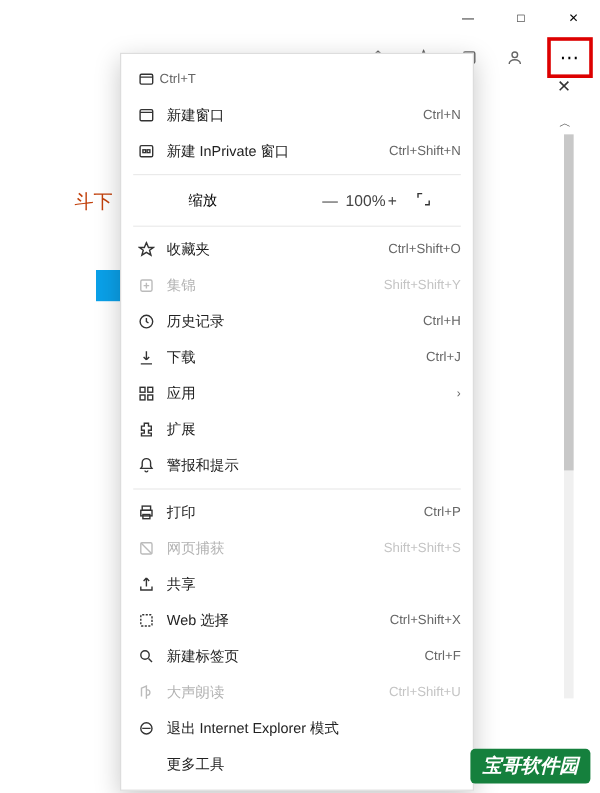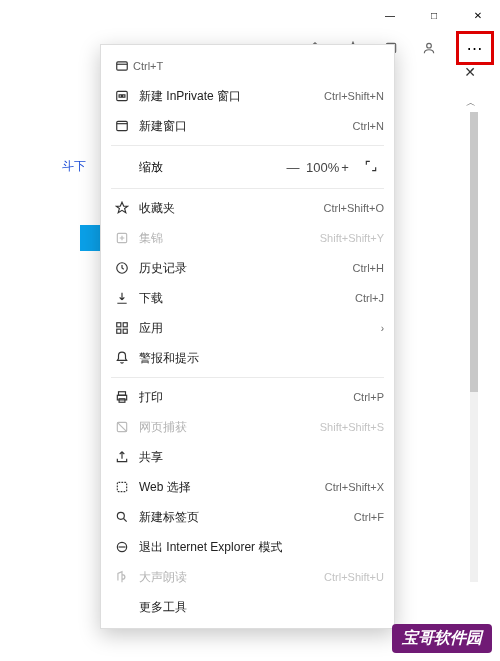--- a/index.html
+++ b/index.html
@@ -7,35 +7,35 @@
 .titlebar{height:30px;display:flex;justify-content:flex-end;align-items:center}
 .titlebar .btn{width:44px;height:30px;display:flex;align-items:center;justify-content:center;font-size:10px}
 .toolbar{height:36px;display:flex;justify-content:flex-end;align-items:center;padding-right:6px;gap:8px}
 .toolbar .tb{width:30px;height:30px;display:flex;align-items:center;justify-content:center;color:#555;font-size:14px}
 .more-btn{border:3px solid #d00;width:38px;height:34px;display:flex;align-items:center;justify-content:center;font-size:16px;letter-spacing:1px;margin-left:4px}
 .tab-close{position:absolute;right:24px;top:64px;font-size:14px;color:#333}
 .scroll-up{position:absolute;right:24px;top:96px;font-size:10px;color:#333}
 .scroll-track{position:absolute;right:22px;top:112px;width:8px;height:470px;background:#f0f0f0}
 .scroll-thumb{position:absolute;right:22px;top:112px;width:8px;height:280px;background:#c8c8c8}
 .blue-tab{position:absolute;left:80px;top:225px;width:20px;height:26px;background:#0aa0e8}
-.label-left{position:absolute;left:62px;top:158px;font-size:12px;color:#1d4ed8}
+.label-left{position:absolute;left:62px;top:158px;font-size:16px;color:#c2410c}
 .menu{position:absolute;left:100px;top:44px;width:295px;background:#fff;border:1px solid #ddd;box-shadow:0 6px 20px rgba(0,0,0,.22);padding:6px 0}
 .mi{display:flex;align-items:center;height:30px;padding:0 10px;font-size:12px;color:#222;position:relative}
 .mi.d{color:#b3b3b3}
 .mi .ic{width:22px;display:flex;align-items:center;justify-content:center;font-size:14px}
 .mi .lab{flex:1;padding-left:6px}
 .mi .sc{font-size:11px;color:#666}
 .mi.d .sc{color:#c4c4c4}
 .mi .chev{font-size:10px;color:#666;margin-left:6px}
 .sep{height:1px;background:#eaeaea;margin:4px 10px}
-.zoom-row{display:flex;align-items:center;height:34px;padding:0 10px;font-size:12px}
+.zoom-row{display:flex;align-items:center;height:34px;padding:0 28px;font-size:12px}
 .zoom-row .lab{flex:0 0 auto;padding-left:28px}
 .zoom-row .sp{flex:1}
 .zoom-row .zc{width:26px;text-align:center;font-size:13px;color:#444}
-.watermark{position:absolute;right:8px;bottom:8px;background:#701a75;color:#fff;font-size:16px;font-weight:bold;padding:4px 10px;border-radius:4px;font-style:italic}
+.watermark{position:absolute;right:8px;bottom:8px;background:#15803d;color:#fff;font-size:16px;font-weight:bold;padding:4px 10px;border-radius:4px;font-style:italic}
 svg{width:14px;height:14px}
 </style>
 </head>
 <body>
 
 <div class="titlebar">
   <div class="btn">—</div>
   <div class="btn">□</div>
   <div class="btn">✕</div>
 </div>
@@ -80,36 +80,36 @@
           <rect x="3" y="5" width="18" height="14" rx="2"></rect>
           <path d="M3 9h18"></path>
         </svg>
       </span>
       <span class="sc">Ctrl+T</span>
     </div>
   <div class="mi">
       <span class="ic">
         <svg viewBox="0 0 24 24" fill="none" stroke="#333" stroke-width="2">
           <rect x="3" y="4" width="18" height="16" rx="2"></rect>
+          <path d="M3 8h18"></path>
+        </svg>
+      </span>
+      <span class="lab">新建窗口</span>
+      <span class="sc">Ctrl+N</span>
+    </div>
+  <div class="mi">
+      <span class="ic">
+        <svg viewBox="0 0 24 24" fill="none" stroke="#333" stroke-width="2">
+          <rect x="3" y="4" width="18" height="16" rx="2"></rect>
           <rect x="7" y="10" width="4" height="4"></rect>
           <rect x="13" y="10" width="4" height="4"></rect>
         </svg>
       </span>
       <span class="lab">新建 InPrivate 窗口</span>
       <span class="sc">Ctrl+Shift+N</span>
-    </div>
-  <div class="mi">
-      <span class="ic">
-        <svg viewBox="0 0 24 24" fill="none" stroke="#333" stroke-width="2">
-          <rect x="3" y="4" width="18" height="16" rx="2"></rect>
-          <path d="M3 8h18"></path>
-        </svg>
-      </span>
-      <span class="lab">新建窗口</span>
-      <span class="sc">Ctrl+N</span>
     </div>
   <div class="sep"></div>
   <div class="zoom-row">
     <span class="lab">缩放</span>
     <span class="sp"></span>
     <span class="zc">—</span>
     <span class="zc">100%</span>
     <span class="zc">+</span>
     <span class="zc"><svg viewBox="0 0 24 24" fill="none" stroke="#333" stroke-width="2">
           <path d="M4 10V4h6M20 14v6h-6"></path>
@@ -162,20 +162,28 @@
           <rect x="3" y="14" width="7" height="7"></rect>
           <rect x="14" y="14" width="7" height="7"></rect>
         </svg>
       </span>
       <span class="lab">应用</span>
       <span class="chev">›</span>
     </div>
   <div class="mi">
       <span class="ic">
         <svg viewBox="0 0 24 24" fill="none" stroke="#333" stroke-width="2">
+          <path d="M9 3h6v4h4v6h-4v4h4v4H5v-4h4v-4H5V7h4z"></path>
+        </svg>
+      </span>
+      <span class="lab">扩展</span>
+    </div>
+  <div class="mi">
+      <span class="ic">
+        <svg viewBox="0 0 24 24" fill="none" stroke="#333" stroke-width="2">
           <path d="M6 8a6 6 0 0112 0v5l2 3H4l2-3zM10 19a2 2 0 004 0"></path>
         </svg>
       </span>
       <span class="lab">警报和提示</span>
     </div>
   <div class="sep"></div>
   <div class="mi">
       <span class="ic">
         <svg viewBox="0 0 24 24" fill="none" stroke="#333" stroke-width="2">
           <rect x="6" y="3" width="12" height="6"></rect>
@@ -216,38 +224,38 @@
   <div class="mi">
       <span class="ic">
         <svg viewBox="0 0 24 24" fill="none" stroke="#333" stroke-width="2">
           <circle cx="10" cy="10" r="6"></circle>
           <path d="M15 15l5 5"></path>
         </svg>
       </span>
       <span class="lab">新建标签页</span>
       <span class="sc">Ctrl+F</span>
     </div>
+  <div class="mi d">
+      <span class="ic">
+        <svg viewBox="0 0 24 24" fill="none" stroke="#bbb" stroke-width="2">
+          <path d="M5 18V6l7-3v18M12 8c3 0 5 2 5 4s-2 4-5 4"></path>
+        </svg>
+      </span>
+      <span class="lab">大声朗读</span>
+      <span class="sc">Ctrl+Shift+U</span>
+    </div>
   <div class="mi">
       <span class="ic">
         <svg viewBox="0 0 24 24" fill="none" stroke="#333" stroke-width="2">
           <circle cx="12" cy="12" r="8"></circle>
           <path d="M6 12h12"></path>
         </svg>
       </span>
       <span class="lab">退出 Internet Explorer 模式</span>
     </div>
-  <div class="mi d">
-      <span class="ic">
-        <svg viewBox="0 0 24 24" fill="none" stroke="#bbb" stroke-width="2">
-          <path d="M5 18V6l7-3v18M12 8c3 0 5 2 5 4s-2 4-5 4"></path>
-        </svg>
-      </span>
-      <span class="lab">大声朗读</span>
-      <span class="sc">Ctrl+Shift+U</span>
-    </div>
   <div class="mi">
       <span class="ic"></span>
       <span class="lab">更多工具</span>
     </div>
 
 </div>
 
 <div class="watermark">宝哥软件园</div>
 
 </body></html>

